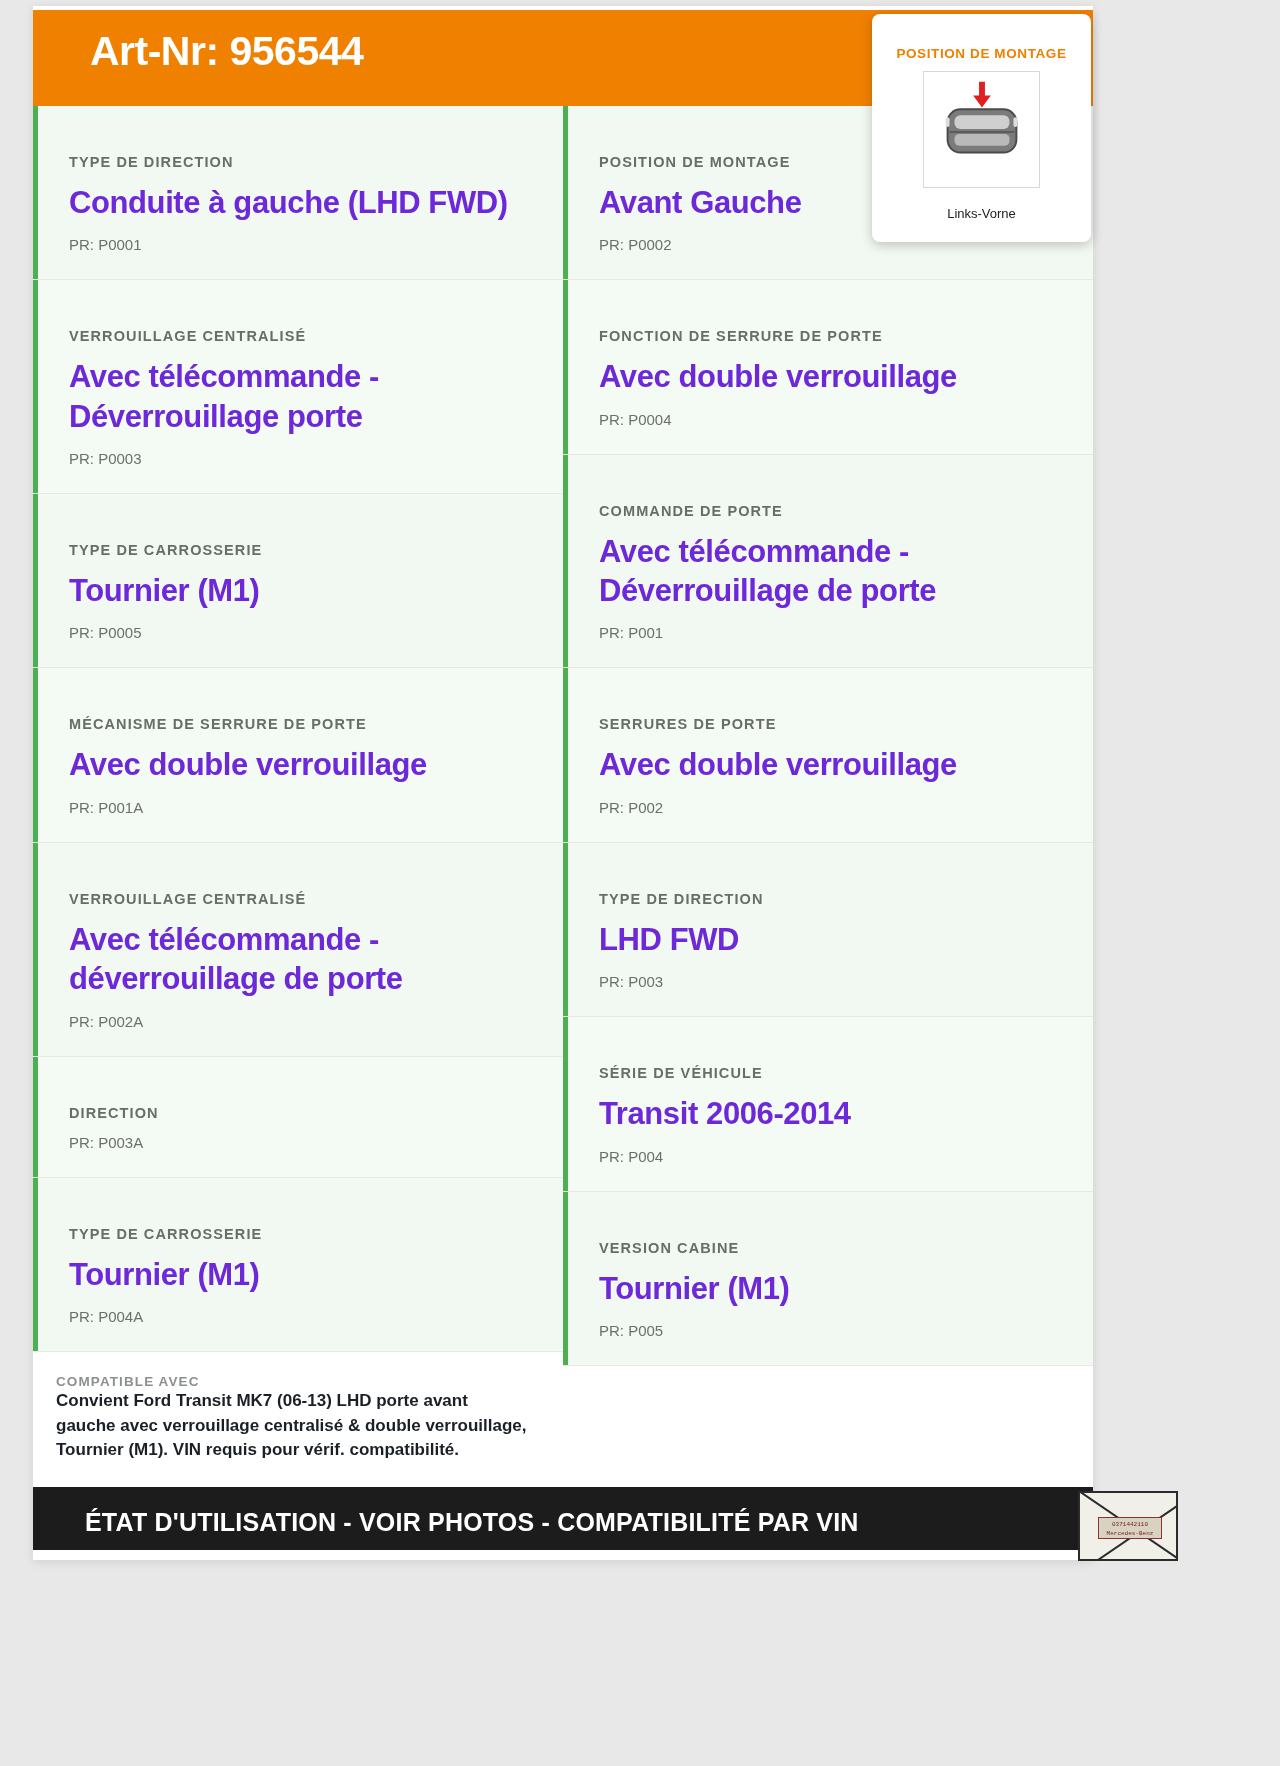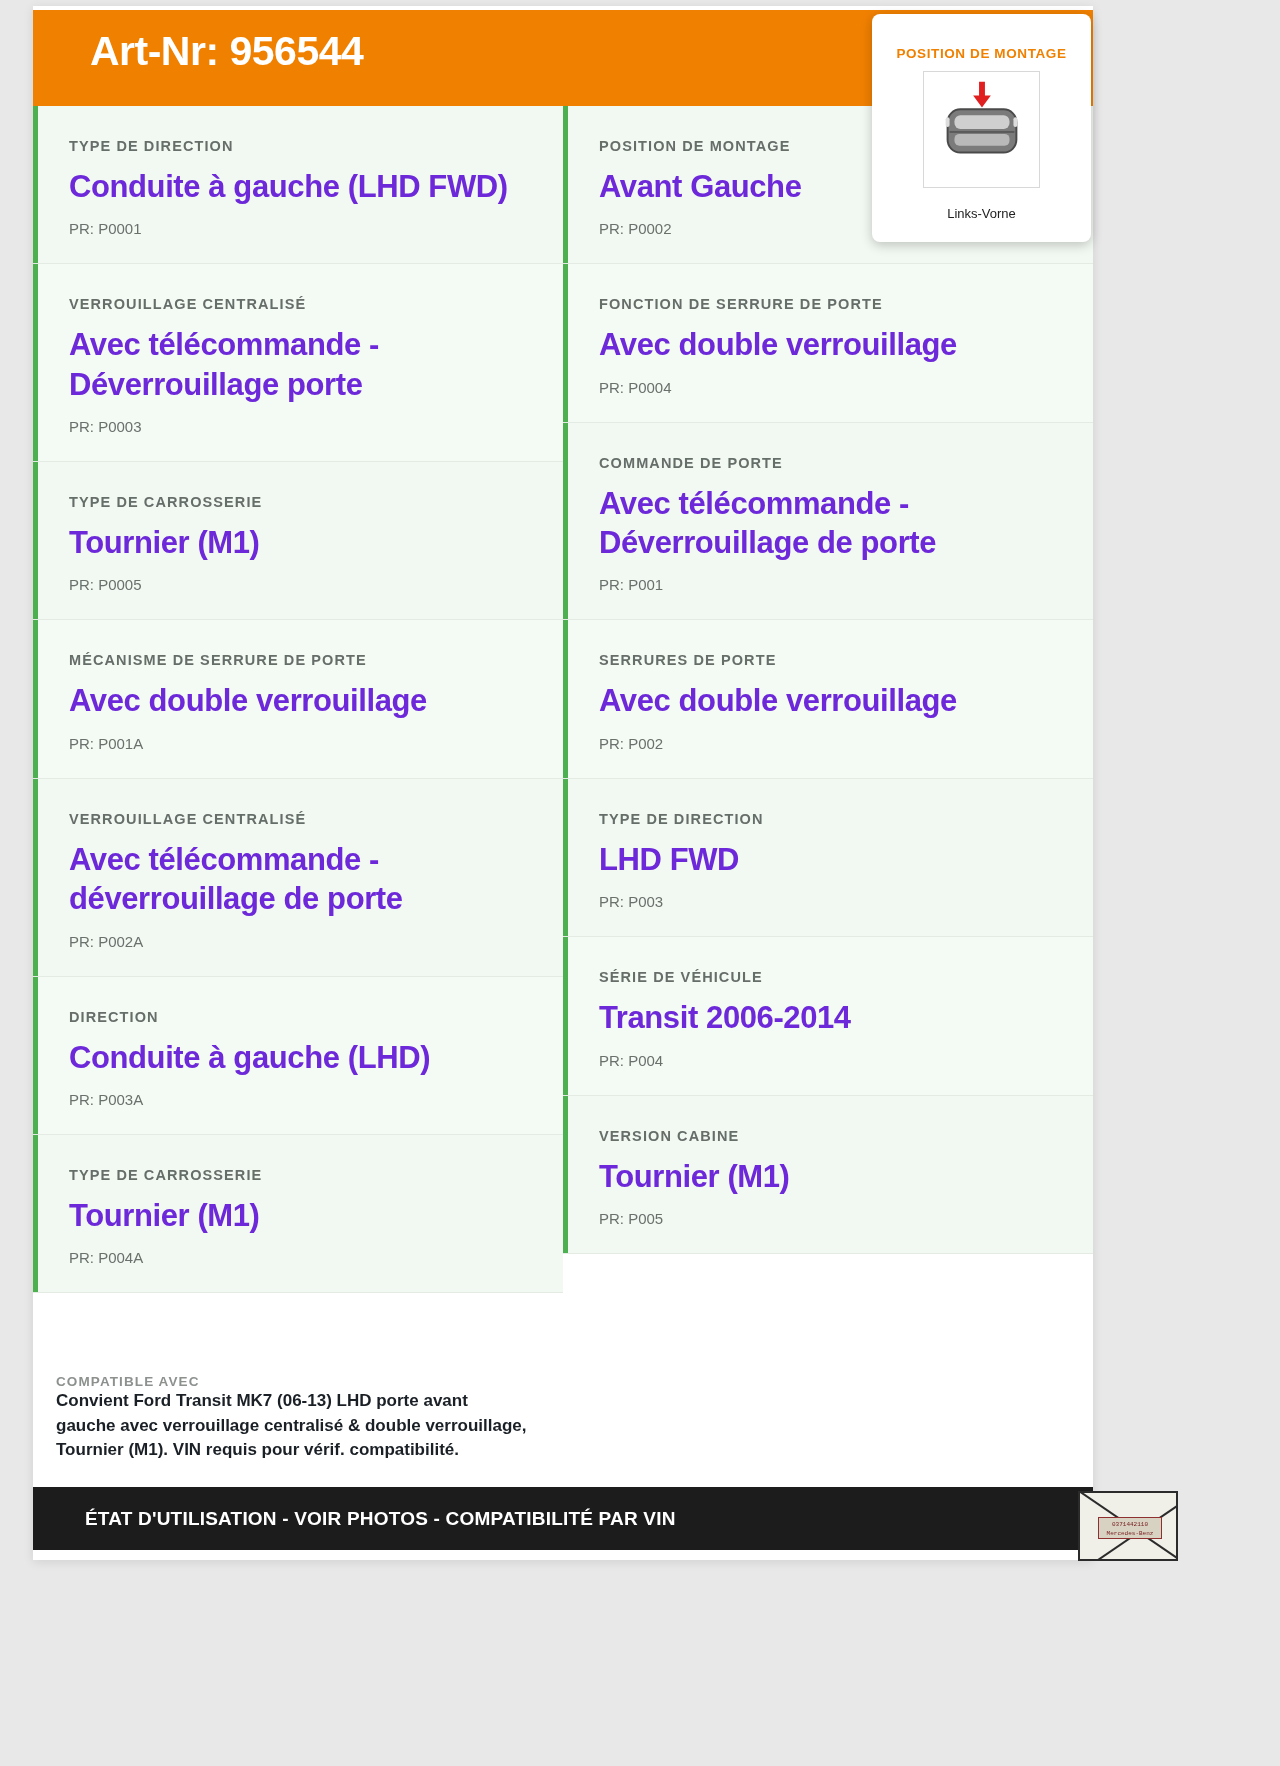--- a/index.html
+++ b/index.html
@@ -89,21 +89,21 @@
     top: 100px;
     width: 530px;
   }
   .col-left  { left: 0; }
   .col-right { left: 530px; }
 
   .card {
     position: relative;
     background: #f2f8f2;
     border-bottom: 1px solid #e3ebe3;
-    padding: 32px 36px 26px 36px;
+    padding: 48px 36px 26px 36px;
   }
   .card.alt { background: #f4faf4; }
   .card::before {
     content: "";
     position: absolute;
     left: 0; top: 0; bottom: 0;
     width: 5px;
     background: #4caf50;
   }
   .card-label {
@@ -158,21 +158,21 @@
     left: 33px;
     top: 1487px;
     width: 1060px;
     height: 63px;
     background: #1c1c1c;
   }
   .footer-text {
     position: absolute;
     left: 52px;
     top: 21px;
-    font-size: 19px;
+    font-size: 25px;
     font-weight: bold;
     color: #ffffff;
     letter-spacing: 0.2px;
   }
   .stamp {
     position: absolute;
     left: 1078px;
     top: 1491px;
     width: 100px;
     height: 70px;
@@ -253,21 +253,20 @@
         <div class="card-value">Avec double verrouillage</div>
         <div class="card-pr">PR: P001A</div>
       </div>
       <div class="card">
         <div class="card-label">VERROUILLAGE CENTRALISÉ</div>
         <div class="card-value">Avec télécommande - déverrouillage de porte</div>
         <div class="card-pr">PR: P002A</div>
       </div>
       <div class="card alt">
         <div class="card-label">DIRECTION</div>
-        <div class="card-value">Conduite à gauche (LHD)</div>
         <div class="card-pr">PR: P003A</div>
       </div>
       <div class="card">
         <div class="card-label">TYPE DE CARROSSERIE</div>
         <div class="card-value">Tournier (M1)</div>
         <div class="card-pr">PR: P004A</div>
       </div>
     </div>
 
     <div class="col col-right">

